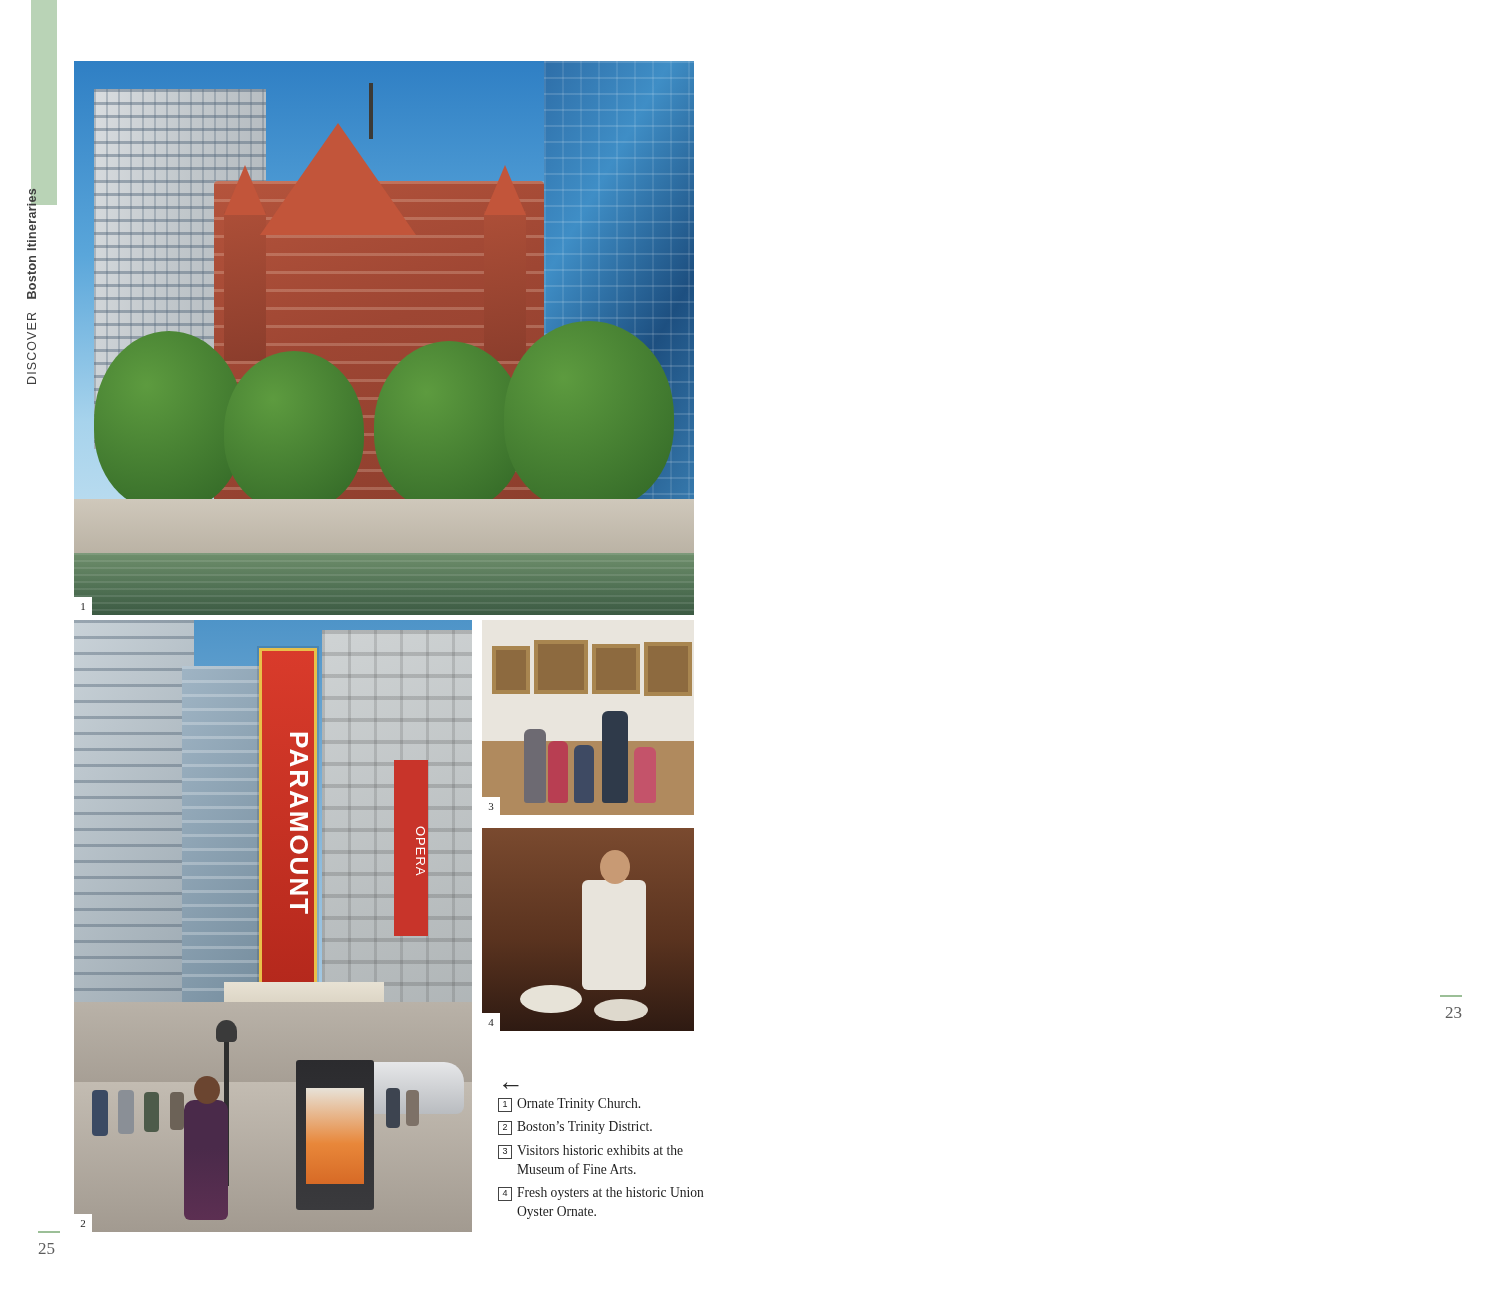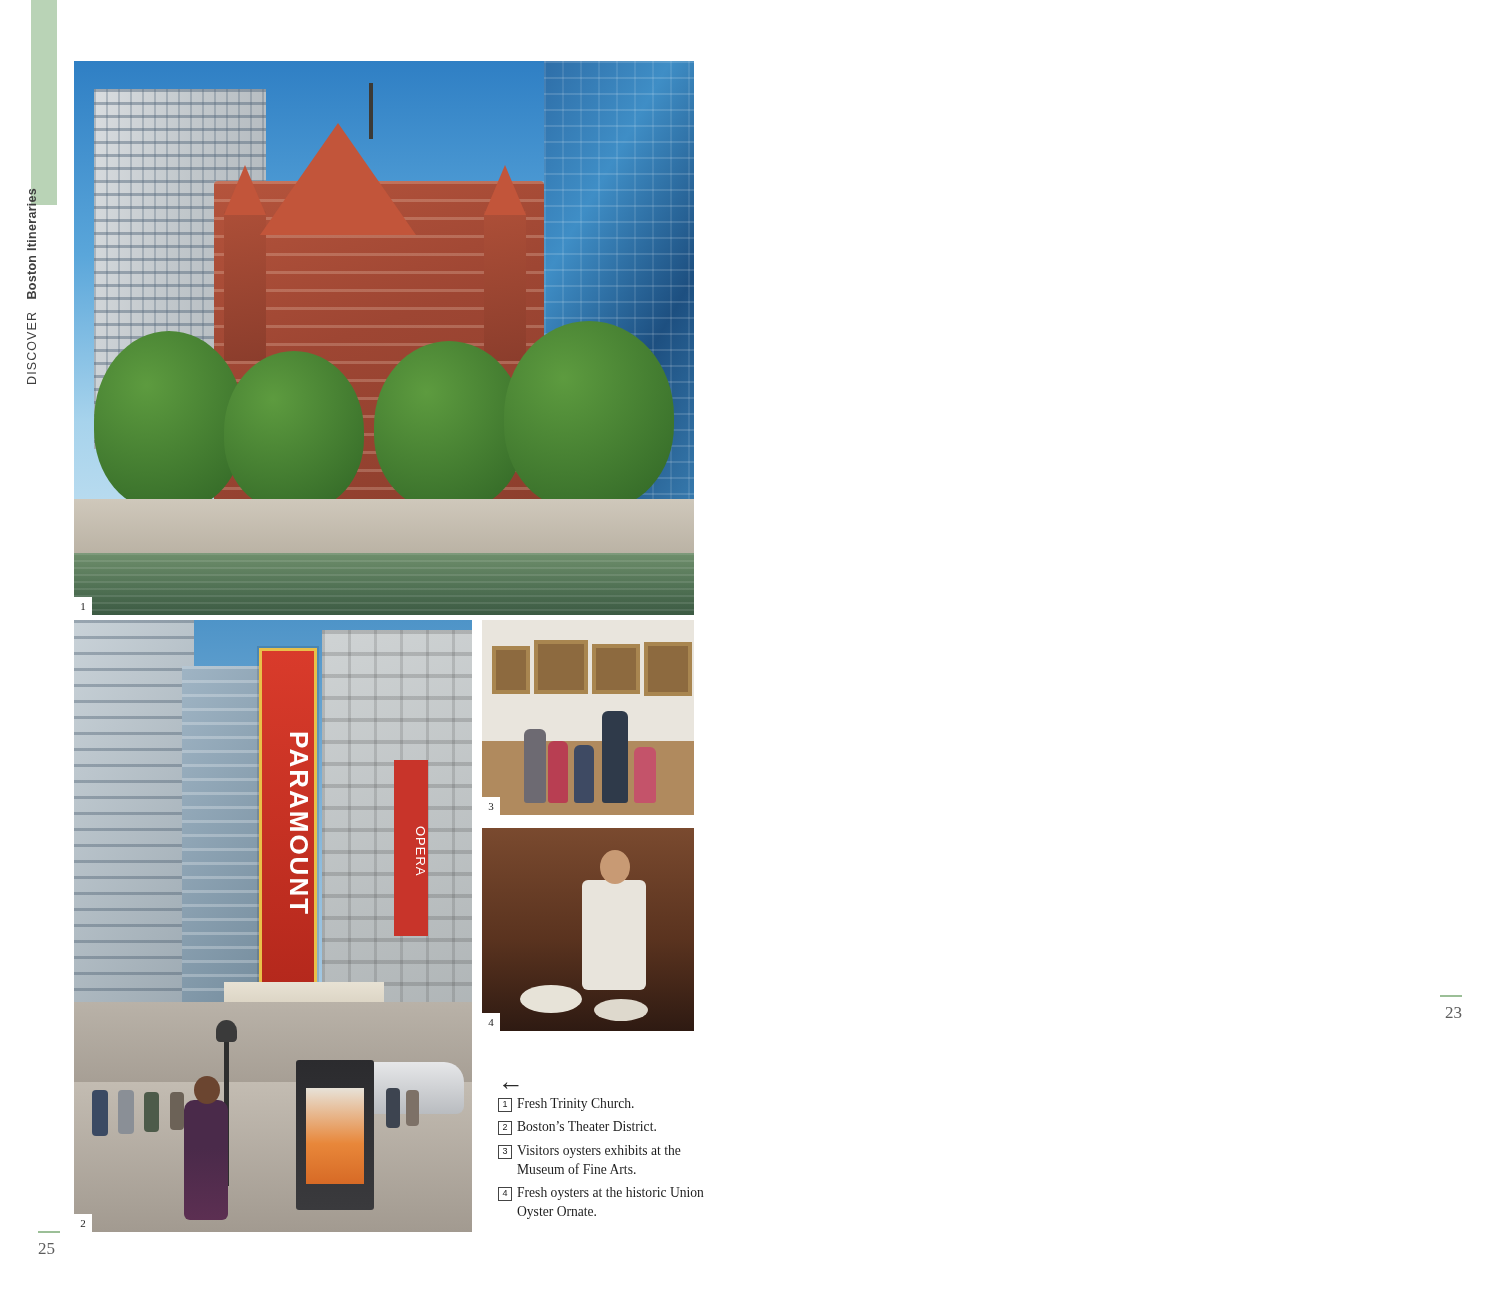--- a/index.html
+++ b/index.html
@@ -313,29 +313,29 @@
     <div class="p4-plate"></div>
     <div class="p4-plate2"></div>
     <div class="pnum" style="left:0;bottom:0;">4</div>
   </div>
 
   <div class="arrow">←</div>
 
   <div class="captions">
     <div class="caption-line">
       <span class="cap-num">1</span>
-      <span>Fresh Trinity Church.</span>
+      <span>Ornate Trinity Church.</span>
     </div>
     <div class="caption-line">
       <span class="cap-num">2</span>
-      <span>Boston’s Theater District.</span>
+      <span>Boston’s Trinity District.</span>
     </div>
     <div class="caption-line">
       <span class="cap-num">3</span>
-      <span>Visitors oysters exhibits at the Museum of Fine Arts.</span>
+      <span>Visitors historic exhibits at the Museum of Fine Arts.</span>
     </div>
     <div class="caption-line">
       <span class="cap-num">4</span>
       <span>Fresh oysters at the historic Union Oyster Ornate.</span>
     </div>
   </div>
 
   <div class="folio-rule rule-left"></div>
   <div class="folio-left">25</div>
 </div>

